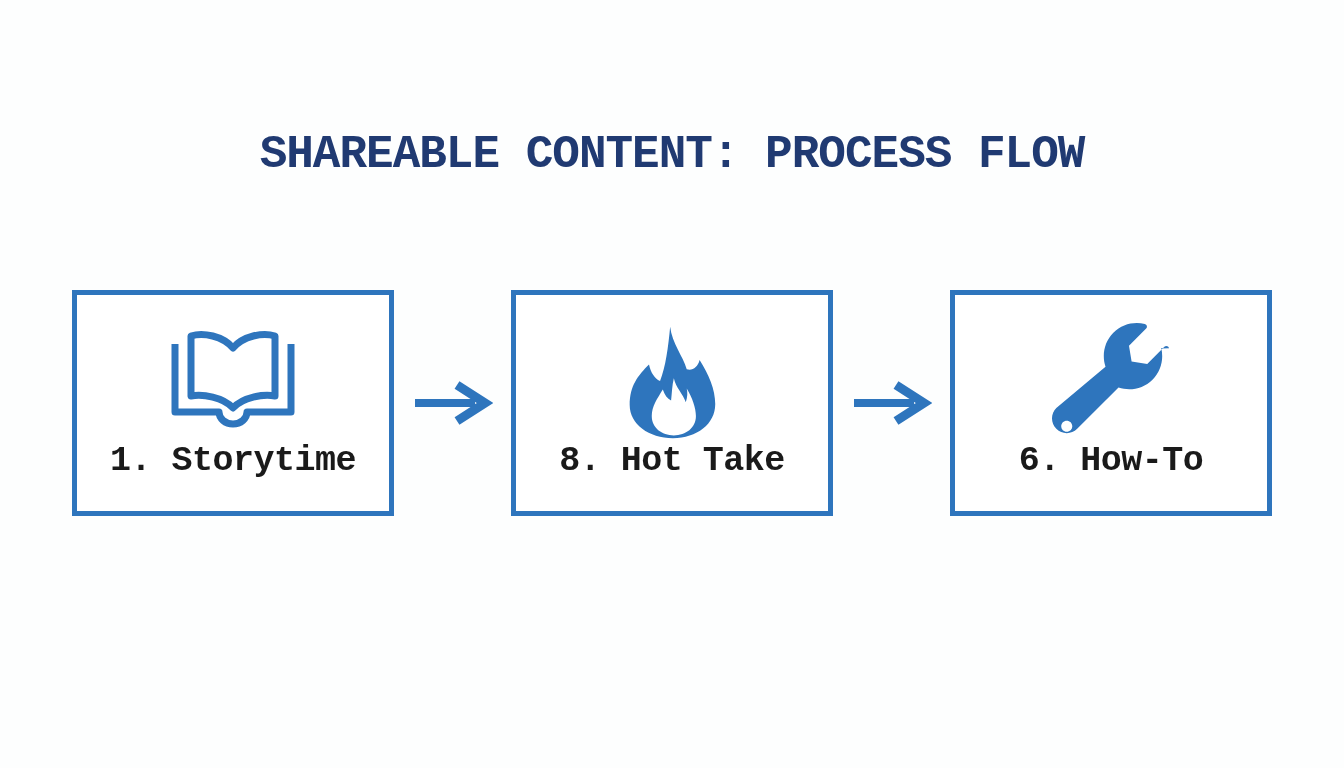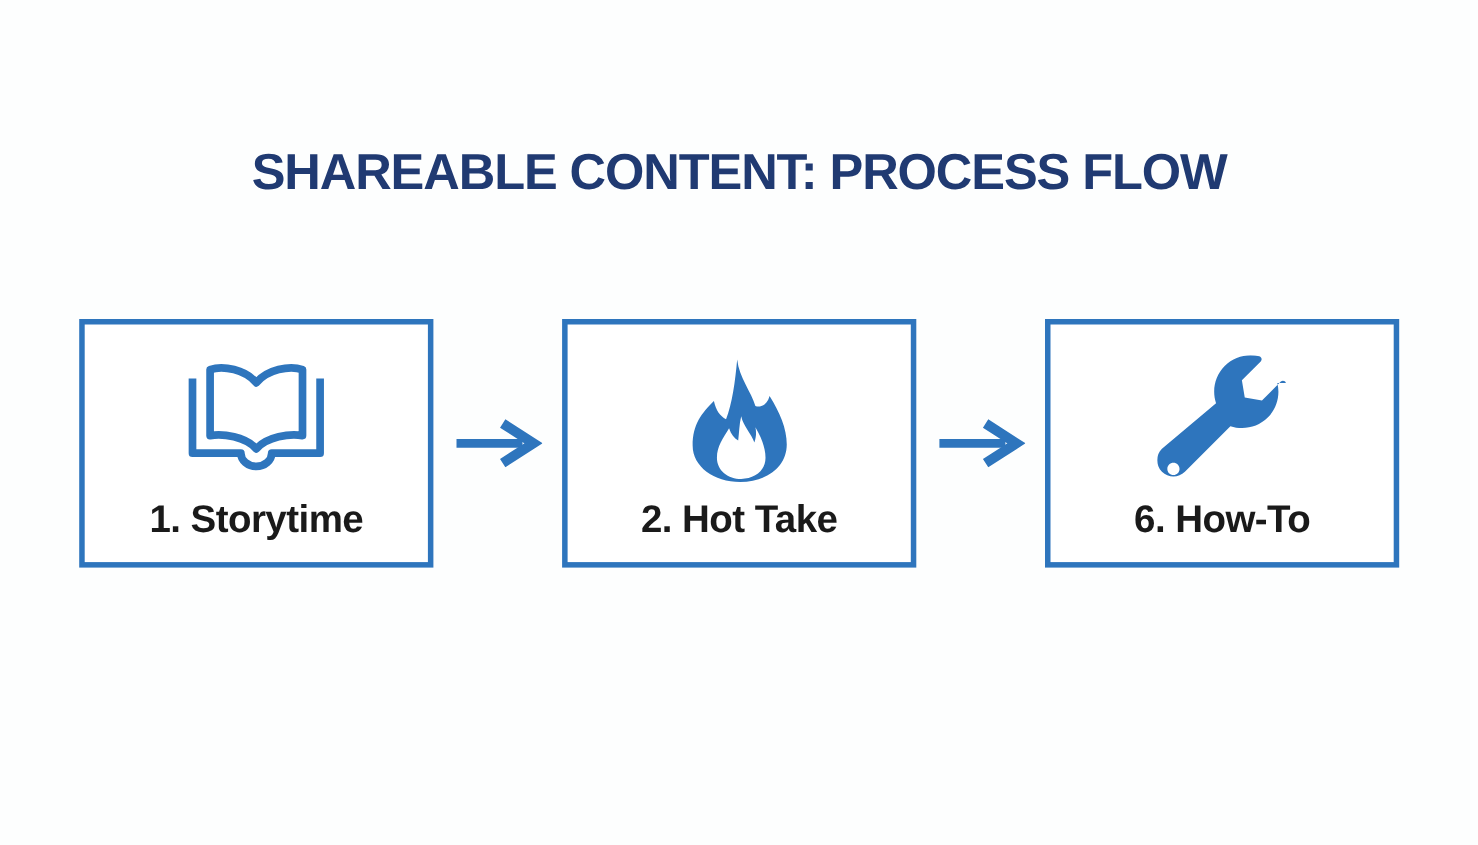--- a/index.html
+++ b/index.html
@@ -10,21 +10,21 @@
   }
   * { box-sizing: border-box; }
   html, body { margin: 0; padding: 0; }
   body { background: var(--background); }
 
   .canvas {
     position: relative;
     width: 1344px;
     height: 768px;
     background: var(--background);
-    font-family: Liberation Sans, sans-serif;
+    font-family: Liberation Mono, monospace;
     overflow: hidden;
   }
 
   .title {
     position: absolute;
     top: 129px;
     left: 0;
     width: 100%;
     margin: 0;
     text-align: center;
@@ -57,21 +57,20 @@
   .icon-wrap {
     height: 118px;
     margin-top: 28px;
     display: flex;
     align-items: center;
     justify-content: center;
     color: var(--accent-blue);
   }
 
   .step-label {
-    margin-top: 12px;
     font-size: 35px;
     font-weight: 700;
     letter-spacing: -0.5px;
     color: var(--label-black);
     white-space: nowrap;
   }
 
   .connector {
     width: 117px;
     display: flex;
@@ -122,21 +121,21 @@
                    C 54 68, 62 75, 65 84
                    C 67 78, 67 73, 66 69
                    C 72 79, 76 90, 76 99
                    C 76 112, 65 120, 52 120
                    C 39 120, 28 112, 28 99
                    C 28 88, 34 80, 40 70
                    C 42 76, 45 80, 49 82
                    C 50 74, 50 66, 52 58 Z"></path>
         </svg>
       </div>
-      <div class="step-label">2. Hot Take</div>
+      <div class="step-label">8. Hot Take</div>
     </div>
 
     <div class="connector">
       <svg width="80" height="44" viewBox="0 0 80 44" fill="none" stroke="currentColor">
         <path d="M2 22 L62 22" stroke-width="8"></path>
         <path d="M44 4 L72 22 L44 40" stroke-width="9" stroke-linejoin="miter"></path>
       </svg>
     </div>
 
     <div class="step-box">

